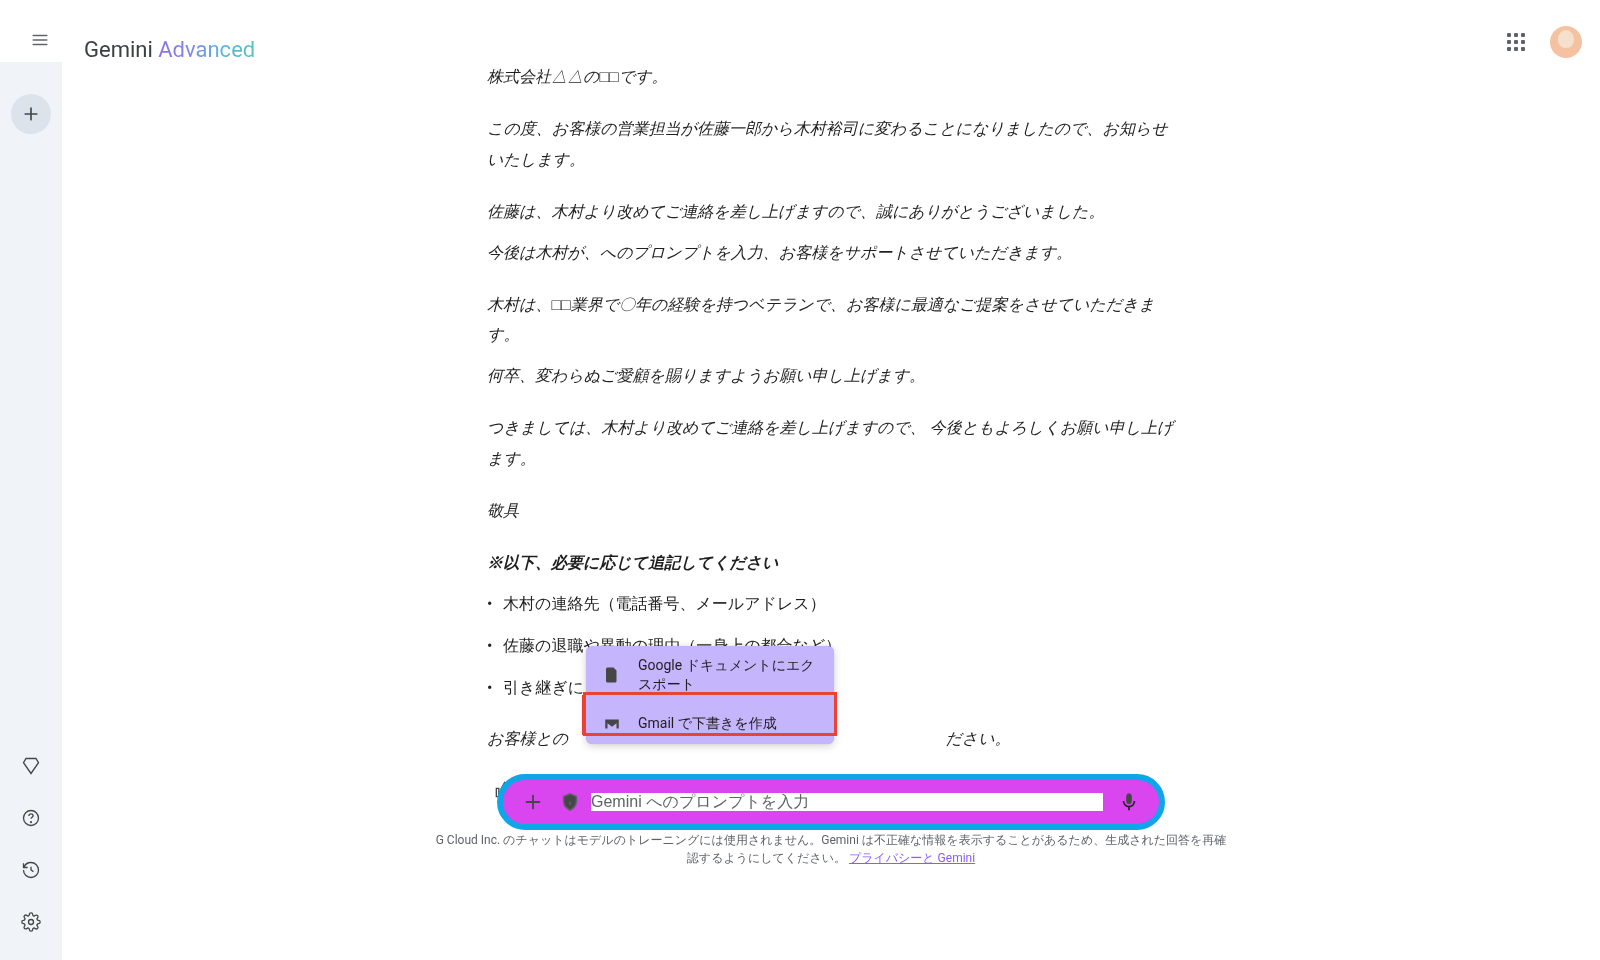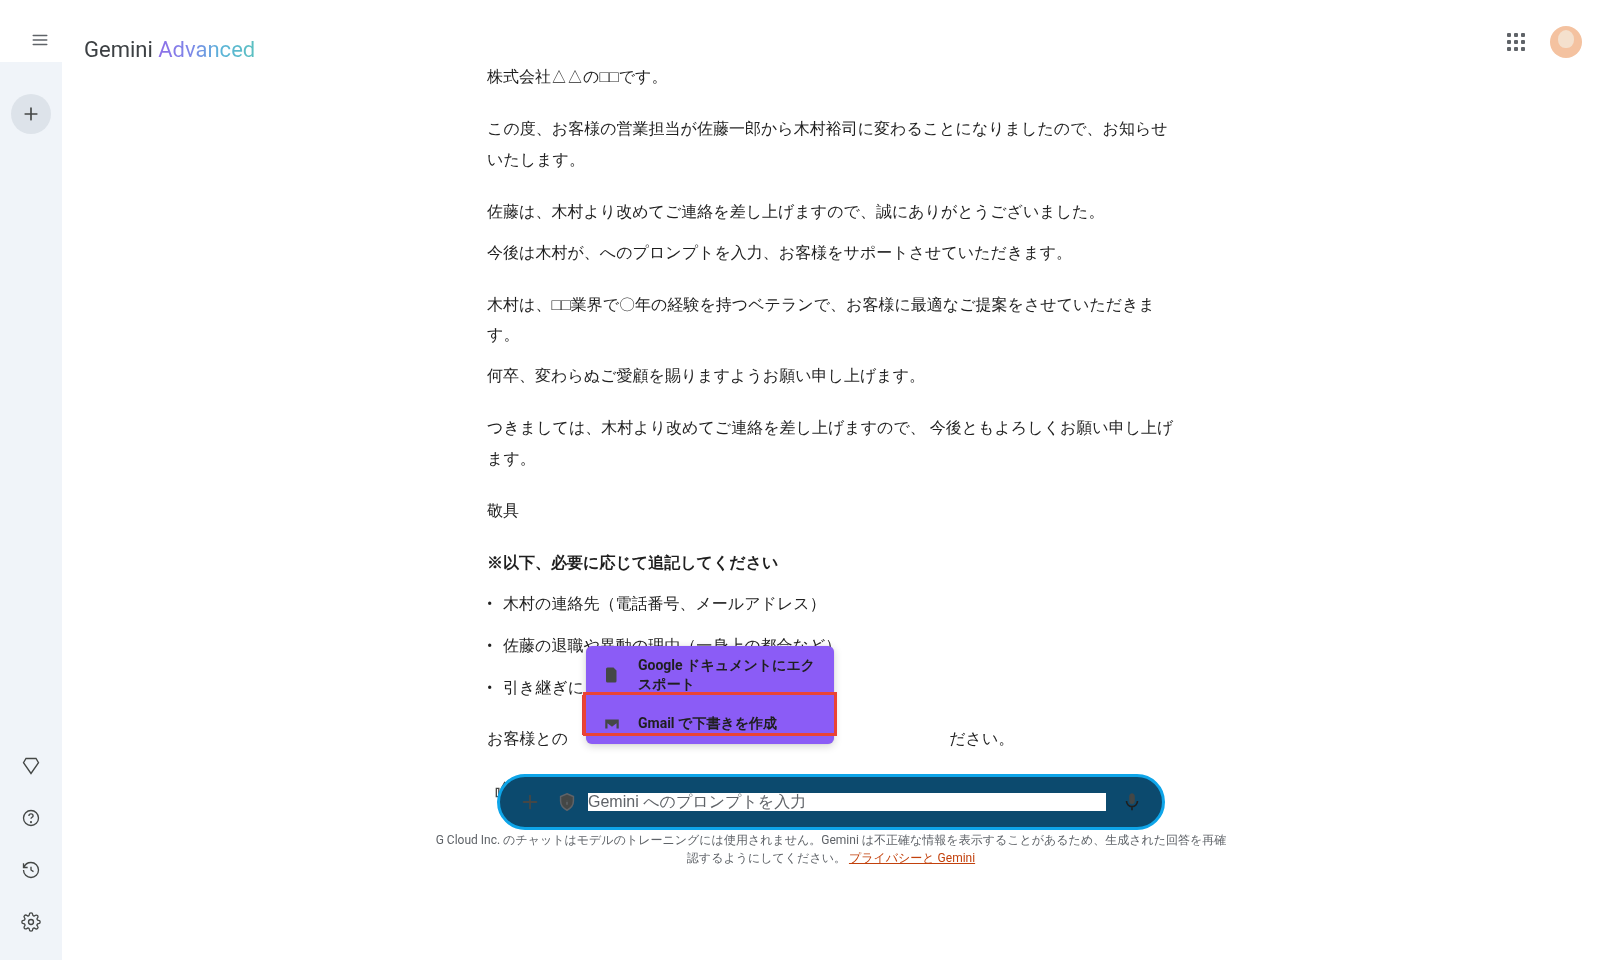--- a/index.html
+++ b/index.html
@@ -114,21 +114,21 @@
       overflow: hidden;
     }
     .content {
       max-width: 760px;
       margin: 0 auto;
       padding: 0 36px;
       color: #1f1f1f;
       font-size: 16px;
       line-height: 1.9;
     }
-    .content p { margin-bottom: 10px; }
+    .content p { margin-bottom: 10px; font-style: italic; }
     .content .para-group { margin-bottom: 22px; }
     .content strong { font-weight: 700; }
     .content ul { list-style: none; margin-bottom: 20px; }
     .content ul li {
       padding-left: 16px;
       position: relative;
       margin-bottom: 12px;
     }
     .content ul li::before {
       content: '•';
@@ -158,26 +158,25 @@
       width: 40px;
       height: 40px;
       pointer-events: none;
       z-index: 15;
     }
     .share-menu {
       position: absolute;
       left: 524px;
       top: 584px;
       width: 248px;
-      background: #8b5cf6;
+      background: #c4b5fd;
       border-radius: 6px;
       box-shadow: 0 2px 8px rgba(0,0,0,.18), 0 0 1px rgba(0,0,0,.2);
       z-index: 20;
       overflow: visible;
-      font-weight: bold;
     }
     .share-menu-item {
       display: flex;
       align-items: center;
       gap: 16px;
       padding: 10px 16px;
       cursor: pointer;
       font-size: 14px;
       color: #1f1f1f;
       line-height: 1.35;
@@ -197,23 +196,23 @@
       height: 44px;
       pointer-events: none;
     }
     .prompt-bar {
       position: absolute;
       left: 50%;
       transform: translateX(-50%);
       bottom: 130px;
       width: 668px;
       height: 56px;
-      border: 3px solid #0ea5e9;
+      border: 6px solid #0ea5e9;
       border-radius: 30px;
-      background: #0c4a6e;
+      background: #d946ef;
       display: flex;
       align-items: center;
       padding: 0 14px;
       gap: 10px;
     }
     .prompt-bar .p-icon {
       width: 32px; height: 32px;
       display:flex; align-items:center; justify-content:center;
       cursor: pointer;
     }
@@ -230,21 +229,21 @@
       position: absolute;
       bottom: 92px;
       left: 50%;
       transform: translateX(-50%);
       width: 800px;
       text-align: center;
       font-size: 12px;
       color: #5f6368;
       line-height: 1.55;
     }
-    .disclaimer a { color: #c2410c; text-decoration: underline; }
+    .disclaimer a { color: #8b5cf6; text-decoration: underline; }
   </style>
 </head>
 <body>
 
 <div class="header">
   <div class="menu-icon">
     <svg viewBox="0 0 24 24">
         <path d="M3 6h18M3 12h18M3 18h18" stroke="#5f6368" stroke-width="2" stroke-linecap="round"></path>
       </svg>
   </div>

